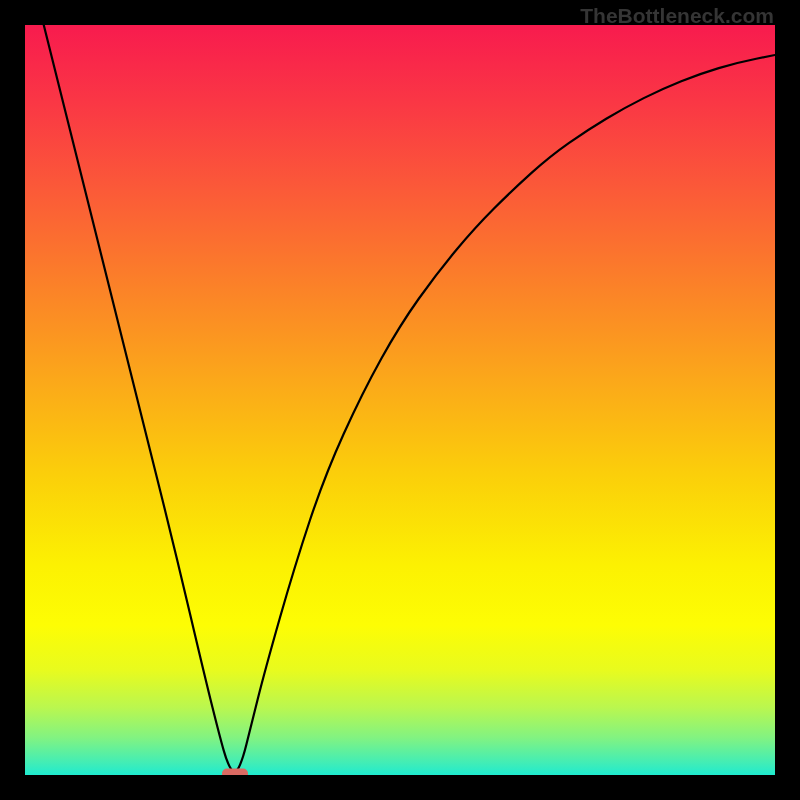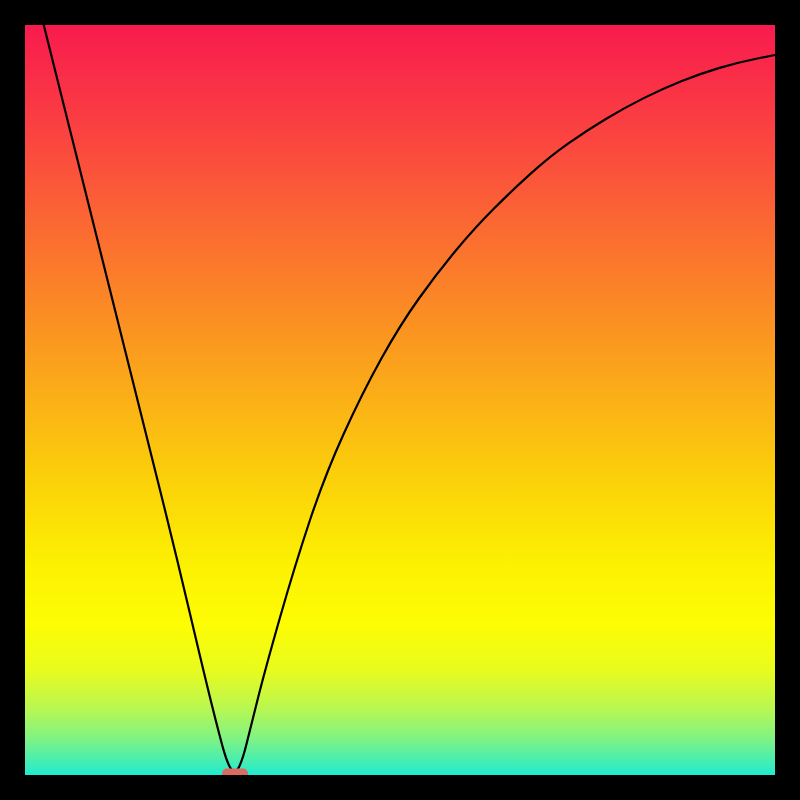--- a/index.html
+++ b/index.html
@@ -84,13 +84,14 @@
       </defs>
       <rect x="0" y="0" width="750" height="750" fill="url(#bg-grad)"></rect>
     </svg>
 
     <svg id="curve-svg" viewBox="0 0 750 750" preserveAspectRatio="none" width="750" height="750">
       <path id="curve-path" class="curve" d="M 0 -75.00000000000011 Q 0 -75.00000000000011 15 -15.000000000000057 Q 30 45 45 105 Q 60 165 75 225 Q 90 285 105 345 Q 120 405 135 465 Q 150 525 165 588.75 Q 180 652.5 187.5 682.5 Q 195 712.5 198.75 725.625 Q 202.5 738.75 206.25 744.375 Q 210.00000000000003 750 213.75 742.5 Q 217.49999999999997 735 221.25 720 Q 225 705 232.5 675 Q 240 645 255 592.5 Q 270 540 285 495 Q 300 450 318.75 408.75 Q 337.5 367.5 356.25 333.75 Q 375 300 393.75 273.75 Q 412.50000000000006 247.49999999999994 431.25 224.99999999999997 Q 450 202.5 468.75 183.75 Q 487.5 165 506.25 148.125 Q 525 131.25 543.75 118.125 Q 562.5 105 581.25 93.75 Q 600 82.5 618.75 73.125 Q 637.5 63.75 656.25 56.25 Q 675 48.75 693.75 43.125 Q 712.5 37.5 731.25 33.75 T 750 30"></path>
       <rect id="marker" class="marker-pill" rx="5" ry="5" x="197.00000000000003" y="743.5" width="26" height="11"></rect>
     </svg>
   </div>
 
+  <div class="watermark">TheBottleneck.com</div>
 </div>
 
 </body></html>

